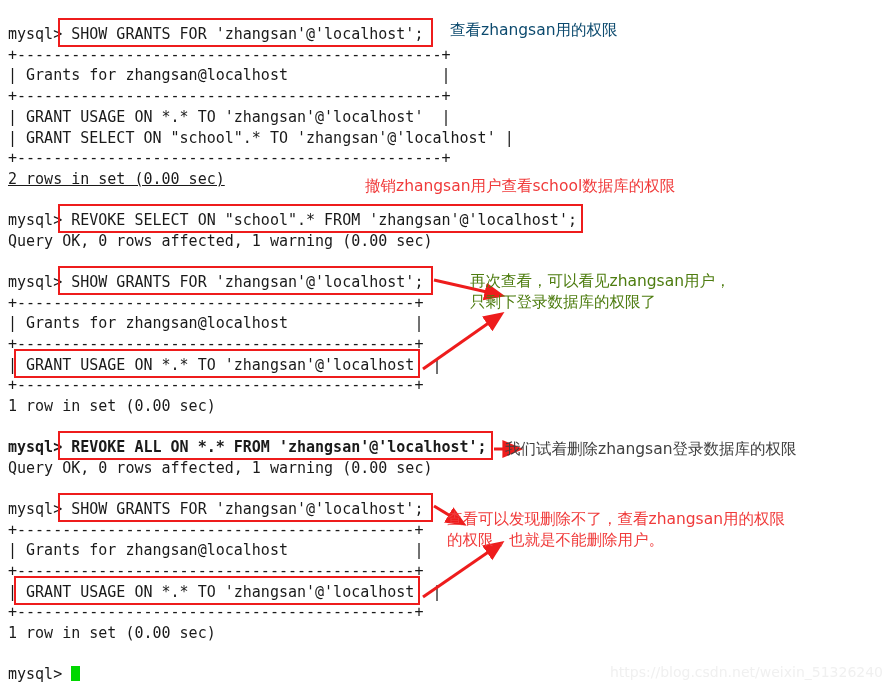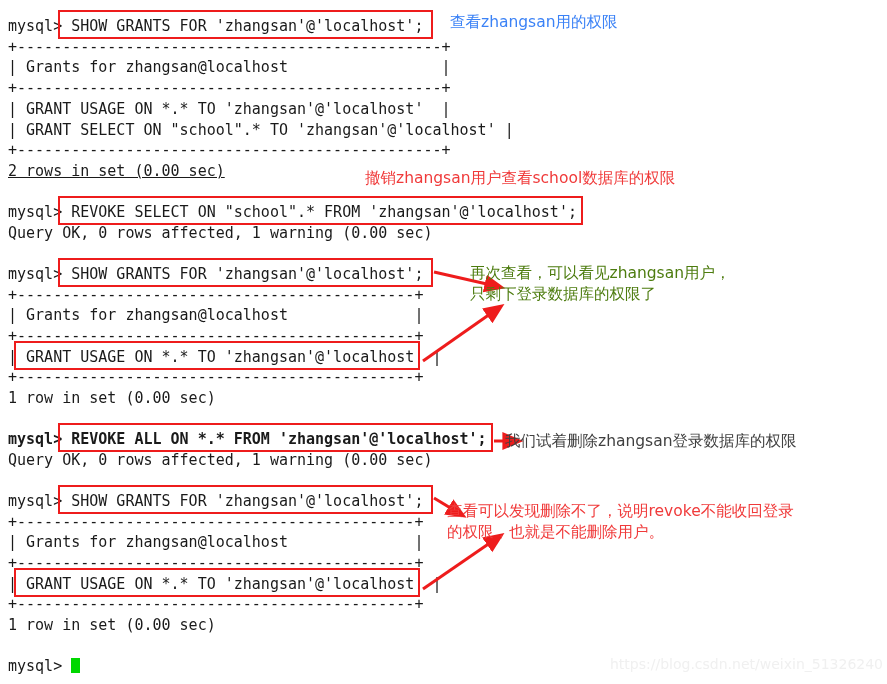--- a/index.html
+++ b/index.html
@@ -9,21 +9,21 @@
   body {
     width: 887px;
     height: 684px;
     position: relative;
     overflow: hidden;
     font-family: "DejaVu Sans Mono", "Liberation Mono", monospace;
   }
 
   #terminal {
     position: absolute;
-    left: 0; top: 4px;
+    left: 0; top: 12px;
     width: 887px; height: 612px;
   }
 
   .tline {
     position: absolute;
     left: 8px;
     font-family: "DejaVu Sans Mono", "Liberation Mono", monospace;
     font-size: 15px;
     line-height: 20.5px;
     letter-spacing: 0px;
@@ -127,23 +127,23 @@
     <g id="arrow-paths">
         <line x1="434" y1="268" x2="500" y2="283" stroke="#ee1c1c" stroke-width="3" marker-end="url(#ahead)"></line>
         <line x1="423" y1="357" x2="500" y2="303" stroke="#ee1c1c" stroke-width="3" marker-end="url(#ahead)"></line>
         <line x1="494" y1="437" x2="518" y2="437" stroke="#ee1c1c" stroke-width="3" marker-end="url(#ahead)"></line>
         <line x1="434" y1="494" x2="462" y2="511" stroke="#ee1c1c" stroke-width="3" marker-end="url(#ahead)"></line>
         <line x1="423" y1="585" x2="500" y2="532" stroke="#ee1c1c" stroke-width="3" marker-end="url(#ahead)"></line>
       </g>
   </svg>
 
   <div id="notes-layer">
-      <div class="rtext" style="left: 450px; top: 8px; color: #3b82f6;">查看zhangsan用的权限</div>
+      <div class="rtext" style="left: 450px; top: 8px; color: #0c4a6e;">查看zhangsan用的权限</div>
       <div class="rtext" style="left: 365px; top: 164px; color: rgb(240, 58, 58);">撤销zhangsan用户查看school数据库的权限</div>
       <div class="rtext" style="left: 470px; top: 259px; color: #4d7c0f;">再次查看，可以看见zhangsan用户，
 只剩下登录数据库的权限了</div>
       <div class="rtext" style="left: 505px; top: 427px; color: #404040;">我们试着删除zhangsan登录数据库的权限</div>
-      <div class="rtext" style="left: 447px; top: 497px; color: rgb(240, 58, 58);">查看可以发现删除不了，说明revoke不能收回登录
+      <div class="rtext" style="left: 447px; top: 497px; color: rgb(240, 58, 58);">查看可以发现删除不了，查看zhangsan用的权限
 的权限，也就是不能删除用户。</div>
     </div>
 
   <div class="watermark" id="watermark" style="left: 610px; top: 652px;">https://blog.csdn.net/weixin_51326240</div>
 </div>
 
 </body></html>

